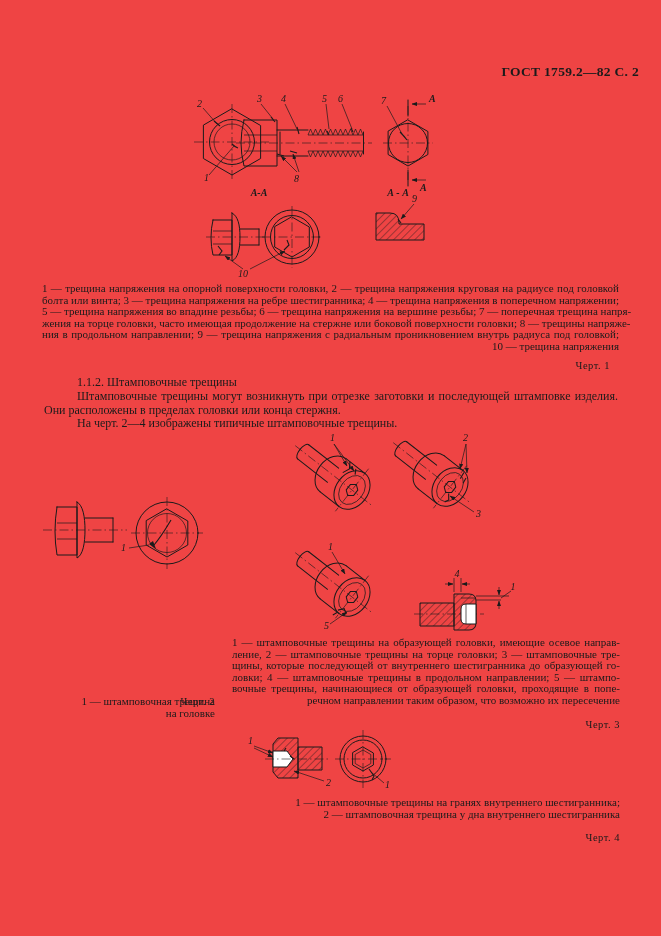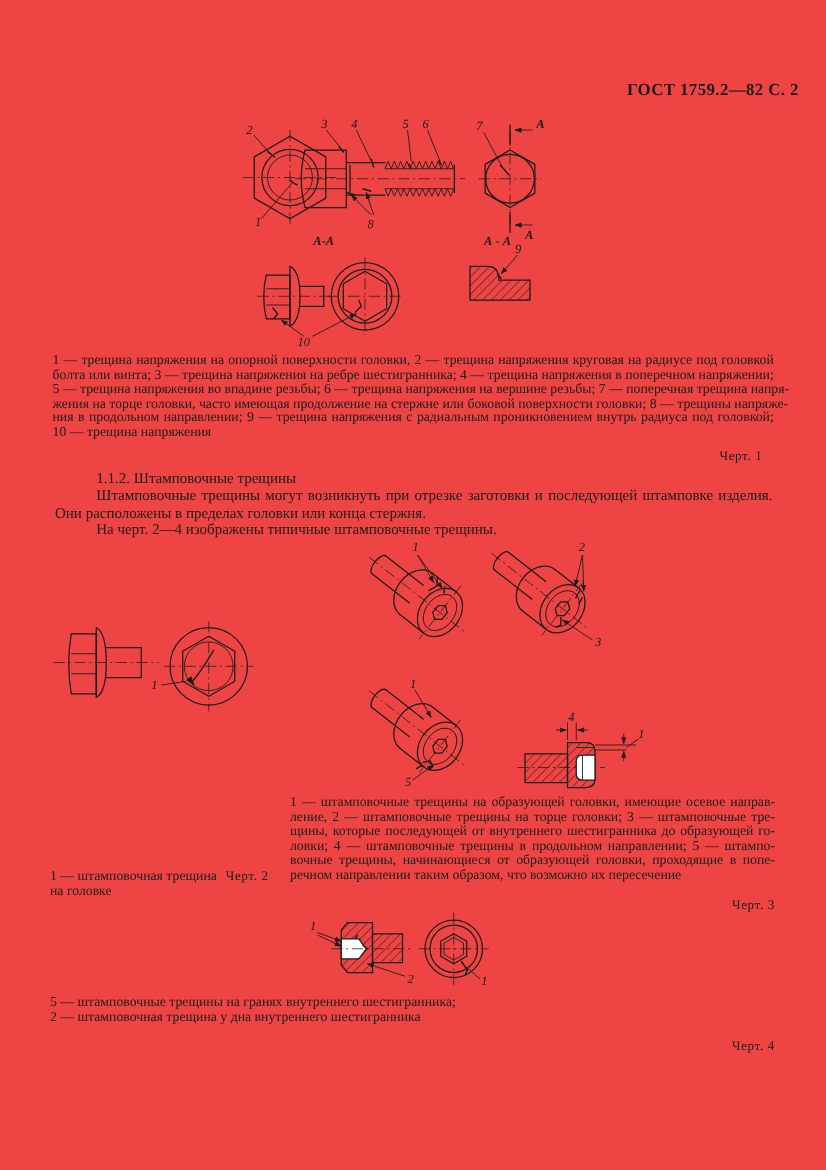--- a/index.html
+++ b/index.html
@@ -2,21 +2,21 @@
 <html><head>
 <meta charset="utf-8">
 <style>
   html,body{margin:0;padding:0;background:#e8e8e8;}
   .page{position:relative;width:661px;height:936px;background:#ef4444;overflow:hidden;
         font-family:"Liberation Serif","DejaVu Serif",serif;color:#1b1b1b;}
   .abs{position:absolute;}
   .hdr{font-weight:bold;font-size:13.5px;letter-spacing:.3px;}
   .cap{font-size:11px;line-height:11.5px;color:#1b1b1b;}
   .jline{text-align:justify;text-align-last:justify;white-space:nowrap;}
-  .cline{text-align:left;}
+  .cline{text-align:right;}
   .figtitle{font-size:10.5px;text-align:right;letter-spacing:.5px;}
   .bodytxt{font-size:12px;line-height:13.8px;text-align:justify;}
   .bodytxt p{margin:0;text-indent:33px;}
   svg{position:absolute;overflow:visible;}
   .s{fill:none;stroke:#1b1b1b;stroke-width:1;stroke-linecap:round;stroke-linejoin:round;}
   .t{fill:none;stroke:#1b1b1b;stroke-width:.7;}
   .cl{fill:none;stroke:#1b1b1b;stroke-width:.6;stroke-dasharray:9 3 1.5 3;}
   .ld{fill:none;stroke:#1b1b1b;stroke-width:.7;}
   .crk{fill:none;stroke:#1b1b1b;stroke-width:1.1;}
   text.lab{font:italic 10px "Liberation Serif",serif;fill:#1b1b1b;}
@@ -319,18 +319,18 @@
       <circle class="s" cx="128" cy="33" r="19"></circle>
       <polygon class="s" points="128,21 138.4,27 138.4,39 128,45 117.6,39 117.6,27"></polygon>
       <polygon class="t" points="128,24 135.8,28.5 135.8,37.5 128,42 120.2,37.5 120.2,28.5"></polygon>
       <path class="crk" d="M134,43 l5,7 l-2,4"></path>
       <line class="ld" x1="149" y1="57" x2="136" y2="46"></line>
       <text class="lab" x="150" y="62">1</text>
     </g>
   </svg>
 
   <div class="abs cap" style="left:40px;top:797px;width:580px;">
-    <div class="cline">5 — штамповочные трещины на гранях внутреннего шестигранника;</div>
+    <div class="cline">1 — штамповочные трещины на гранях внутреннего шестигранника;</div>
     <div class="cline">2 — штамповочная трещина у дна внутреннего шестигранника</div>
   </div>
   <div class="abs figtitle" style="left:40px;top:832px;width:580px;">Черт. 4</div>
 
 </div>
 
 </body></html>

